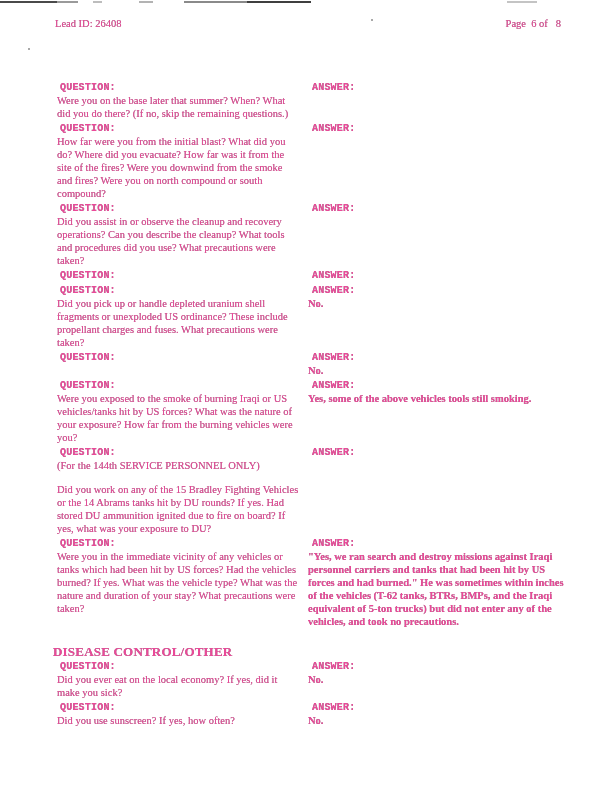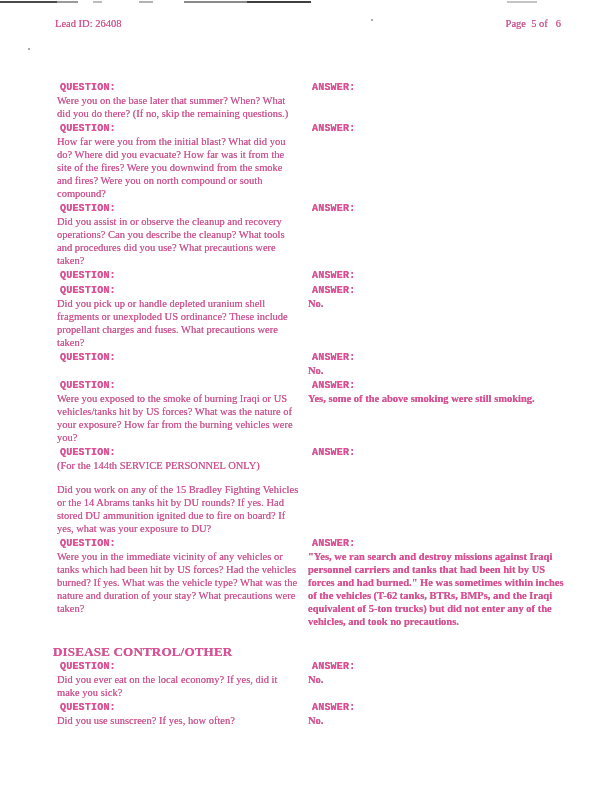--- a/index.html
+++ b/index.html
@@ -56,21 +56,21 @@
       <div class="seg" style="left: 0px; width: 57px; background: rgb(74, 74, 74);"></div>
       <div class="seg" style="left: 57px; width: 21px; background: rgb(154, 154, 154);"></div>
       <div class="seg" style="left: 93px; width: 9px; background: rgb(189, 189, 189);"></div>
       <div class="seg" style="left: 139px; width: 14px; background: rgb(179, 179, 179);"></div>
       <div class="seg" style="left: 184px; width: 63px; background: rgb(138, 138, 138);"></div>
       <div class="seg" style="left: 247px; width: 64px; background: rgb(63, 63, 63);"></div>
       <div class="seg" style="left: 507px; width: 30px; background: rgb(196, 196, 196);"></div>
     </div>
   <div class="header">
     <span>Lead ID: 26408</span>
-    <span class="pagenum">Page  5 of   6</span>
+    <span class="pagenum">Page  6 of   8</span>
   </div>
   <main id="qa-list">
       <div class="row">
         <div class="qcol">
           <div class="label">QUESTION:</div>
           <div class="qtext part">Were you on the base later that summer?  When?  What did you do there?  (If no, skip the remaining questions.)</div>
         </div>
         <div class="acol">
           <div class="label">ANSWER:</div>
         </div>
@@ -120,21 +120,21 @@
           <div class="atext">No.</div>
         </div>
       </div>
       <div class="row">
         <div class="qcol">
           <div class="label">QUESTION:</div>
           <div class="qtext part">Were you exposed to the smoke of burning Iraqi or US vehicles/tanks hit by US forces?  What was the nature of your exposure?  How far from the burning vehicles were you?</div>
         </div>
         <div class="acol">
           <div class="label">ANSWER:</div>
-          <div class="atext">Yes, some of the above smoking were still smoking.</div>
+          <div class="atext">Yes, some of the above vehicles tools still smoking.</div>
         </div>
       </div>
       <div class="row">
         <div class="qcol">
           <div class="label">QUESTION:</div>
           <div class="qtext part">(For the 144th SERVICE PERSONNEL ONLY)</div>
           <div class="qtext part">Did you work on any of the 15 Bradley Fighting Vehicles or the 14 Abrams tanks hit by DU rounds?  If yes.  Had stored DU ammunition ignited due to fire on board?  If yes, what was your exposure to DU?</div>
         </div>
         <div class="acol">
           <div class="label">ANSWER:</div>

